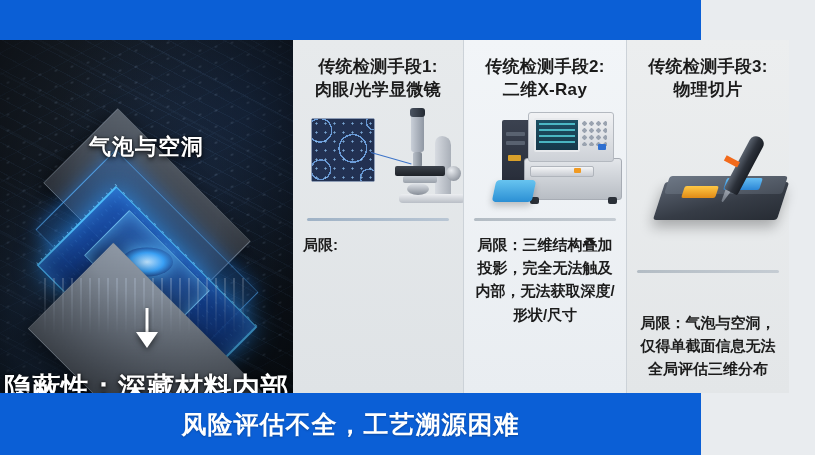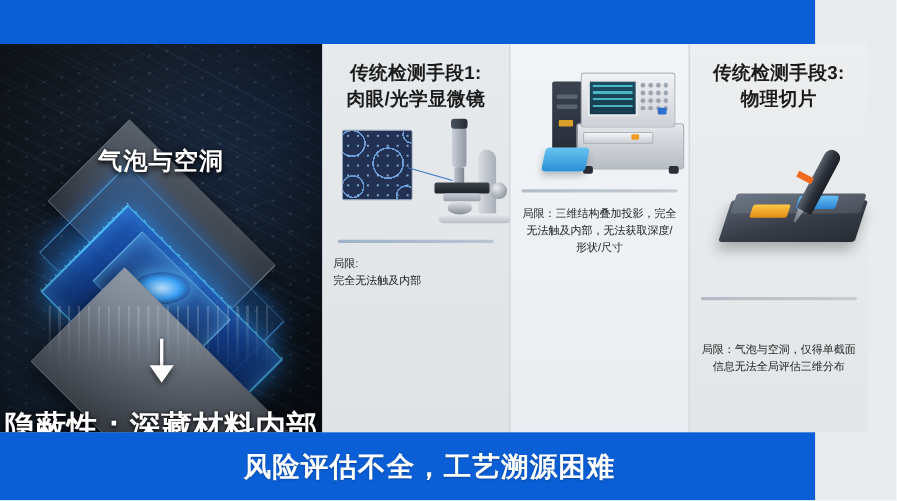--- a/index.html
+++ b/index.html
@@ -1,20 +1,20 @@
 <!DOCTYPE html>
 <html><head>
 <meta charset="utf-8">
 <style>
   html,body{margin:0;padding:0;background:#fff;}
   body{font-family:"Liberation Sans","DejaVu Sans",sans-serif;}
   #slide{position:relative;width:815px;height:455px;overflow:hidden;background:#e9ecef;}
 
   
-  .band{position:absolute;left:0;width:701px;background:#0b5fd6;padding-left:40px;}
+  .band{position:absolute;left:0;width:701px;background:#0b5fd6;}
   #top-band{top:0;height:40px;}
   #bottom-band{top:393px;height:62px;display:flex;align-items:center;justify-content:center;}
   #bottom-band .banner-text{
     color:#fff;font-size:25px;font-weight:700;letter-spacing:1px;
     text-shadow:0 1px 2px rgba(0,0,0,.25);
   }
 
   
   #left-panel{position:absolute;left:0;top:40px;width:293px;height:353px;overflow:hidden;
     background:#10161d;}
@@ -90,21 +90,21 @@
   .col-3{width:172px;background:linear-gradient(180deg,#eceeef 0%,#e3e6e8 100%);gap:26px;}
   .col + .col{border-left:1px solid #ccd2d8;}
 
   .col-title{margin-top:16px;font-size:17px;font-weight:700;color:#1b1b1b;line-height:1.35;
     text-align:center;letter-spacing:.3px;}
   .art{flex:0 0 auto;height:102px;width:100%;position:relative;margin-top:6px;}
   .rule{width:142px;height:3px;border-radius:2px;margin:8px 0 12px;}
   .rule-1{background:linear-gradient(90deg,#9fb2c6,#b9c6d4);}
   .rule-2{background:linear-gradient(90deg,#b3bcc4,#c5ccd3);}
   .rule-3{background:linear-gradient(90deg,#b3bcc4,#c5ccd3);}
-  .limit{font-size:10px;font-weight:400;color:#1c1c1c;line-height:1.55;text-align:center;}
+  .limit{font-size:15px;font-weight:700;color:#1c1c1c;line-height:1.55;text-align:center;}
   .col-1 .limit{text-align:left;width:150px;}
 
   
   .micro-inset{position:absolute;left:8px;top:10px;width:62px;height:62px;border-radius:2px;
     background:#1e2b44;border:1px solid #8d9cb5;overflow:hidden;}
   .micro-inset::before{content:"";position:absolute;inset:-10px;
     background-image:
       radial-gradient(circle 13px at 22% 26%, transparent 11px, rgba(120,175,240,.85) 11px 12.4px, transparent 12.4px),
       radial-gradient(circle 15px at 62% 48%, transparent 13px, rgba(120,175,240,.85) 13px 14.4px, transparent 14.4px),
       radial-gradient(circle 11px at 23% 74%, transparent 9px, rgba(120,175,240,.8) 9px 10.4px, transparent 10.4px),
@@ -230,26 +230,27 @@
         <div class="ms ms-eye"></div>
         <div class="ms ms-obj"></div>
         <div class="ms ms-stage"></div>
         <div class="ms ms-stage2"></div>
         <div class="ms ms-mirror"></div>
         <div class="ms ms-knob"></div>
       </div>
       <div class="rule rule-1"></div>
       <div class="limit">
         <div>局限:</div>
-        <div>完全无法触及内部</div>
       </div>
     </div>
 
     <div class="col col-2">
       <div class="col-title">
+        <div>传统检测手段2:</div>
+        <div>二维X-Ray</div>
       </div>
       <div class="art">
         <div class="xr xr-tower"></div>
         <div class="xr xr-tower-s1"></div>
         <div class="xr xr-tower-s2"></div>
         <div class="xr xr-tower-b"></div>
         <div class="xr xr-lower"></div>
         <div class="xr xr-body"></div>
         <div class="xr xr-screen"></div>
         <div class="xr xr-keys"></div>

